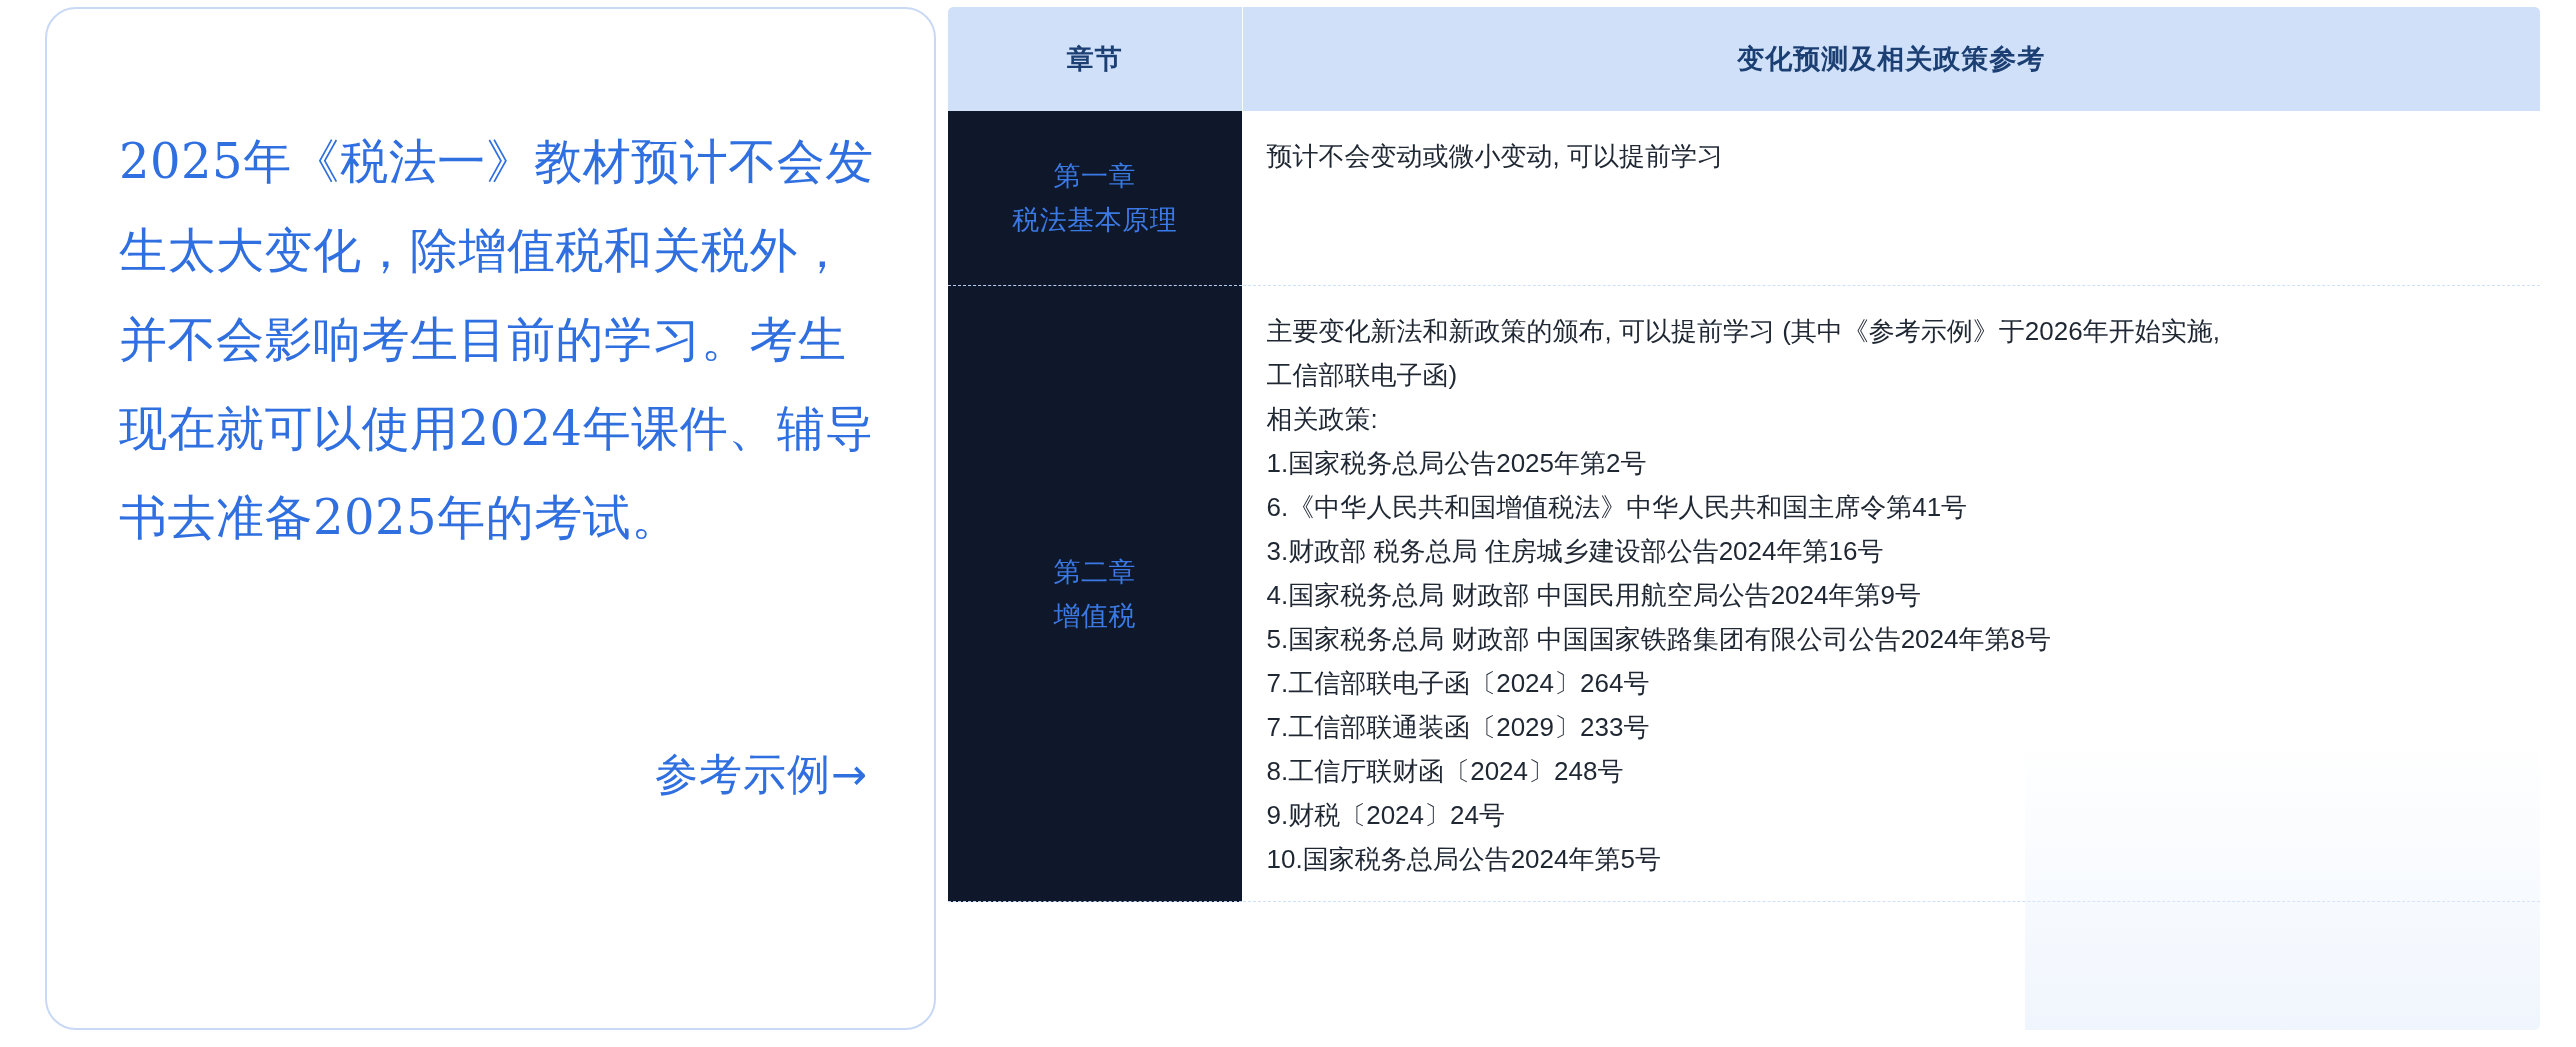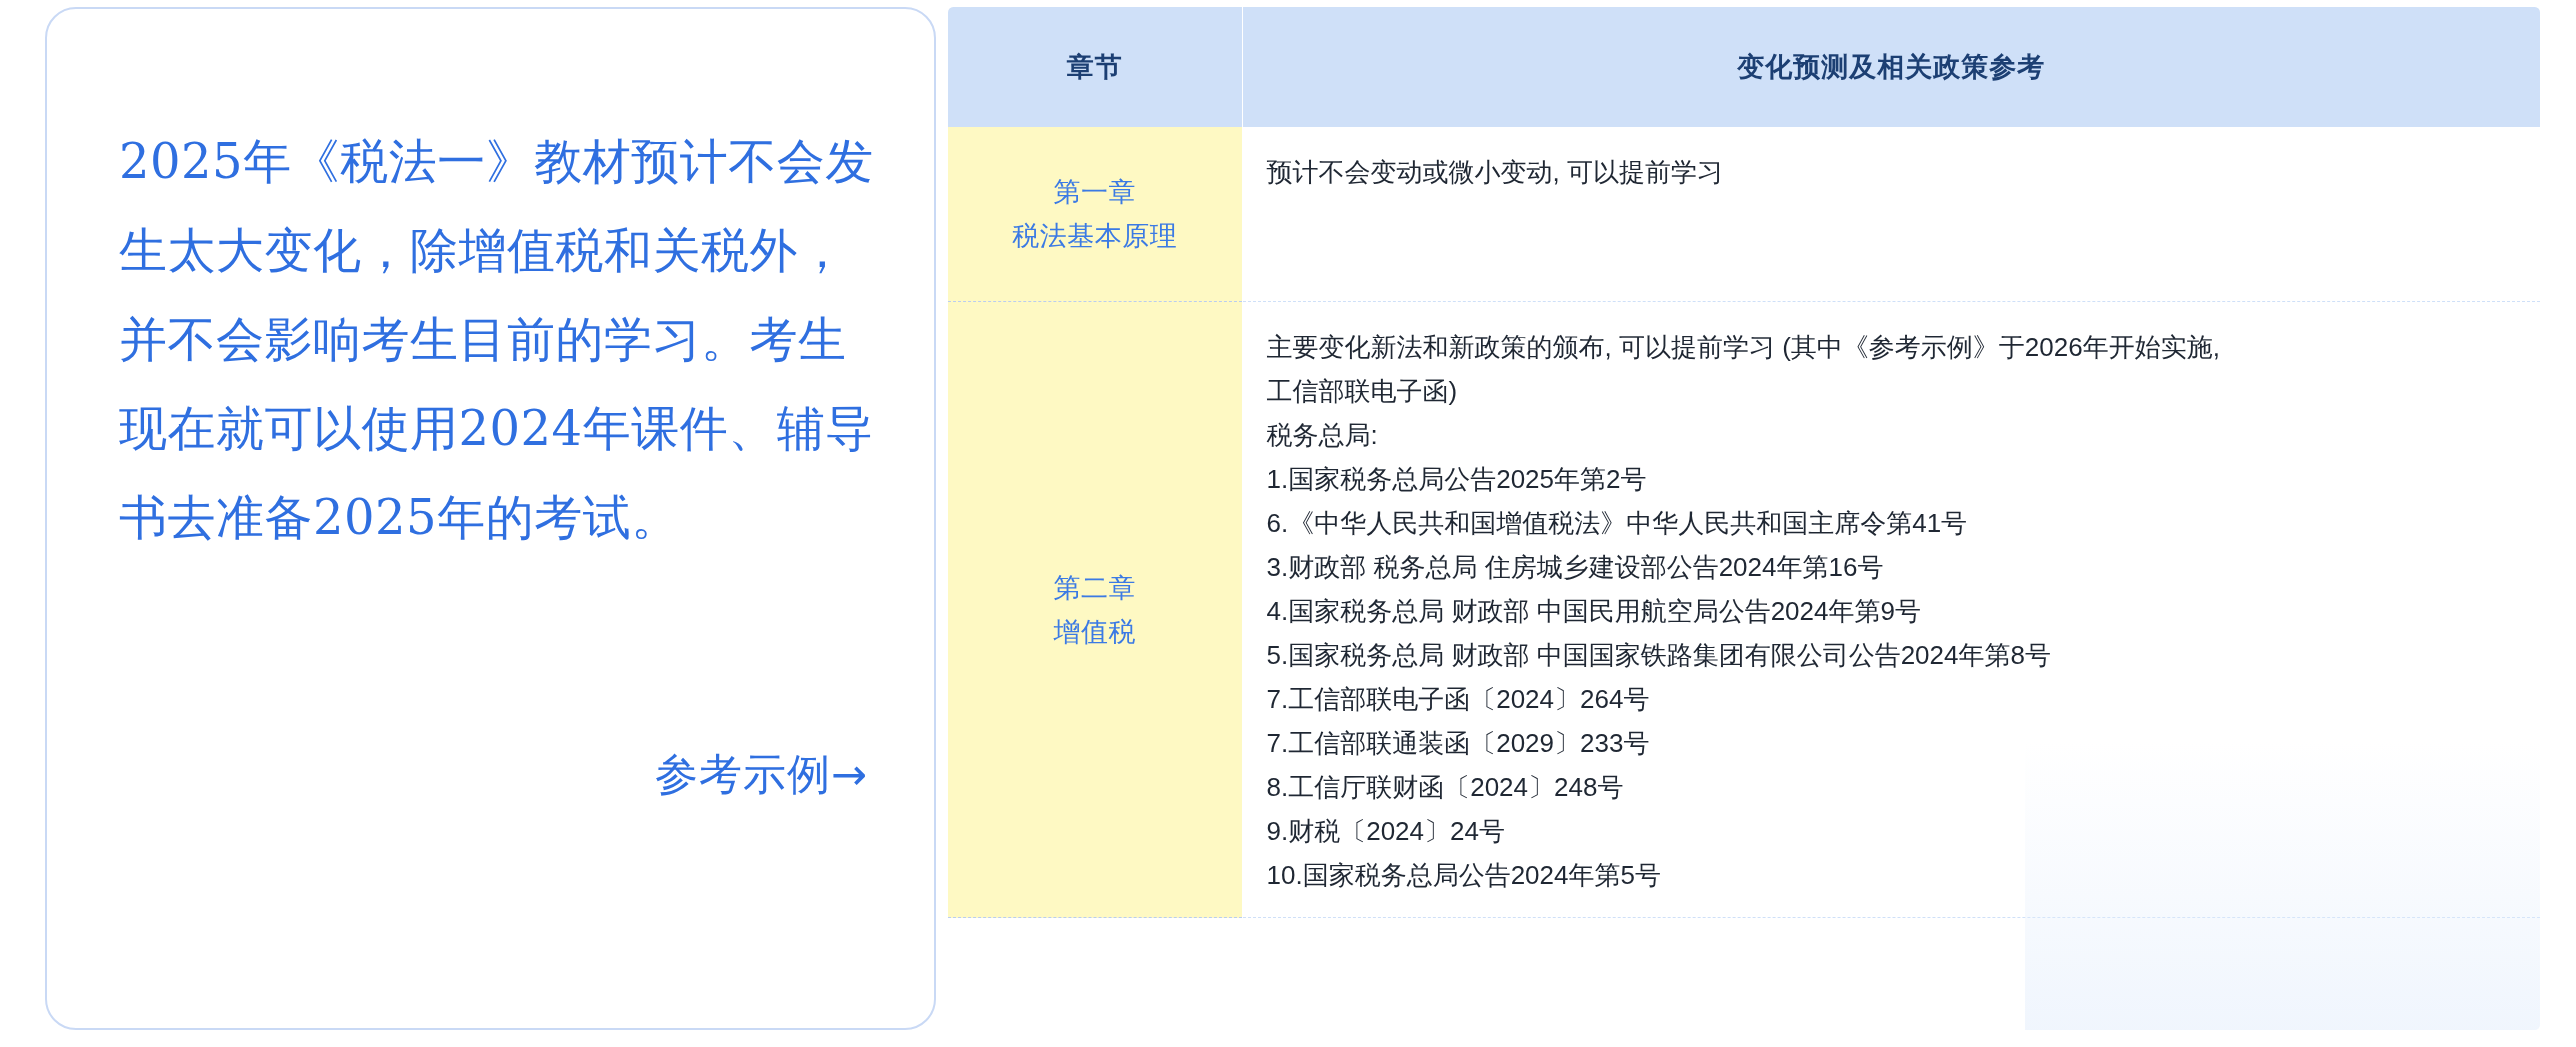--- a/index.html
+++ b/index.html
@@ -85,29 +85,29 @@
 
   .tbl thead th {
     background: #cfe0f8;
     color: #1c3f73;
     font-size: 27px;
     font-weight: 700;
     height: 88px;
     text-align: center;
     vertical-align: middle;
     letter-spacing: 1px;
-    padding: 16px;
+    padding: 8px;
     margin-top: 25px;
   }
   .tbl thead th.hsec {
     border-right: 1.5px solid #ffffff;
   }
 
   .cell-sec {
-    background: #fef9c3;
+    background: #0f172a;
     color: #3b7ae4;
     font-size: 27px;
     line-height: 44px;
     text-align: center;
     vertical-align: middle;
     letter-spacing: 0.5px;
     padding: 0 5.2px;
     border-bottom: 1.5px dashed #b9cdf0;
     border-right: 1.5px solid #ffffff;
   }
@@ -173,21 +173,21 @@
           </td>
         </tr>
         <tr class="row2">
           <td class="cell-sec">
             <div>第二章</div>
             <div>增值税</div>
           </td>
           <td class="cell-body">
             <div class="ln">主要变化新法和新政策的颁布, 可以提前学习 (其中《参考示例》于2026年开始实施,</div>
             <div class="ln">工信部联电子函)</div>
-            <div class="ln">税务总局:</div>
+            <div class="ln">相关政策:</div>
             <div class="ln">1.国家税务总局公告2025年第2号</div>
             <div class="ln">6.《中华人民共和国增值税法》中华人民共和国主席令第41号</div>
             <div class="ln">3.财政部 税务总局 住房城乡建设部公告2024年第16号</div>
             <div class="ln">4.国家税务总局 财政部 中国民用航空局公告2024年第9号</div>
             <div class="ln">5.国家税务总局 财政部 中国国家铁路集团有限公司公告2024年第8号</div>
             <div class="ln">7.工信部联电子函〔2024〕264号</div>
             <div class="ln">7.工信部联通装函〔2029〕233号</div>
             <div class="ln">8.工信厅联财函〔2024〕248号</div>
             <div class="ln">9.财税〔2024〕24号</div>
             <div class="ln">10.国家税务总局公告2024年第5号</div>

